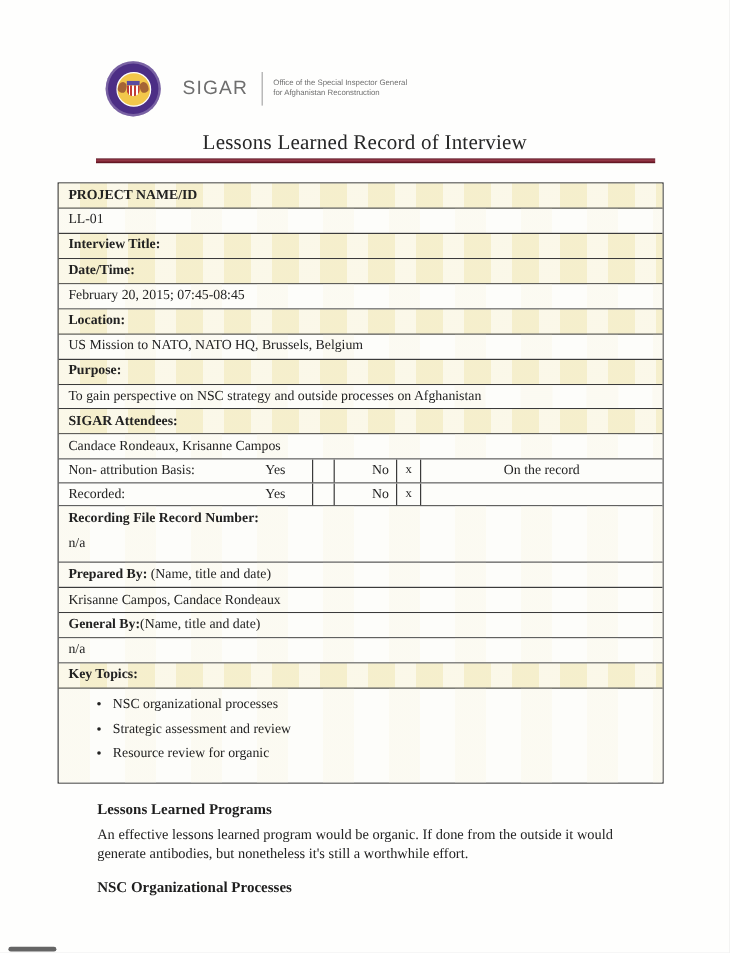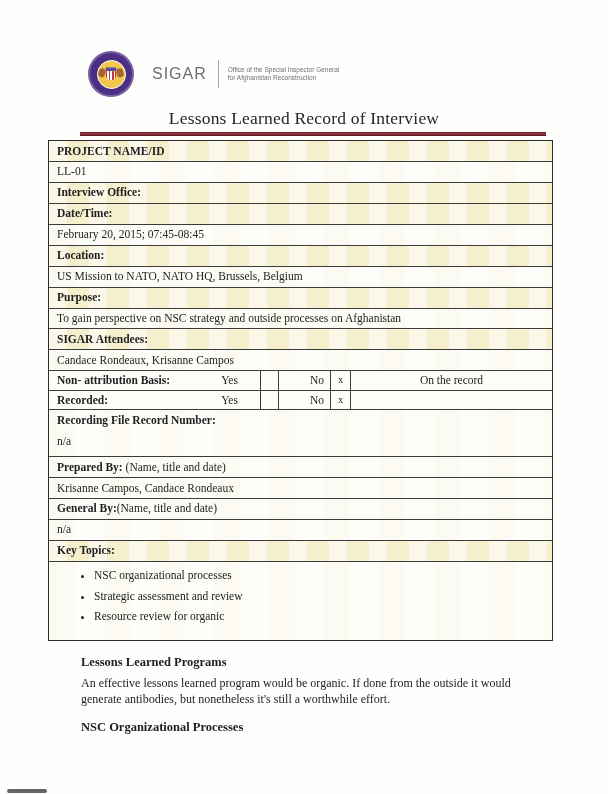--- a/index.html
+++ b/index.html
@@ -71,21 +71,21 @@
     letter-spacing:.2px;
   }
   .title-rule {
     height:4px;
     margin:3px 62px 0 80px;
     background:linear-gradient(to bottom,#56101e 0%,#9a3d4c 35%,#7a2130 70%,#4f0e1a 100%);
   }
 
   
   .form-table {
-    margin:4px 55px 0 48px;
+    margin:16px 55px 0 48px;
     width:505px;
     border:1.5px solid #2c2c2c;
     border-top:1px solid #2c2c2c;
     font-size:11.5px;
   }
   .row {
     border-bottom:1px solid #3b3b3b;
     padding:2.5px 8px;
     line-height:1.3;
     background:
@@ -104,21 +104,21 @@
   .tall-cell { min-height:47px; }
   .recording-na { margin-top:6px; }
 
   .flex-row {
     display:flex; align-items:stretch;
     border-bottom:1px solid #3b3b3b;
     background:#fdfdfa;
     line-height:1.25;
   }
   .flex-row > div { padding:2px 6px; }
-  .fc-label { width:150px; font-weight:bold; padding-left:8px !important; }
+  .fc-label { width:150px; font-weight:normal; padding-left:8px !important; }
   .fc-yes   { width:62px; text-align:center; border-right:1px solid #3b3b3b; }
   .fc-blank { width:18px; border-right:1px solid #3b3b3b; }
   .fc-no    { width:52px; text-align:right; border-right:1px solid #3b3b3b; }
   .fc-mark  { width:20px; text-align:center; border-right:1px solid #3b3b3b; font-size:10.5px; }
   .fc-note  { flex:1;text-align:center; }
 
   .topics-cell { min-height:58px; padding-bottom:10px; }
   .topics-cell ul {
     list-style:disc;
     padding-left:37px;
@@ -166,21 +166,21 @@
   </div>
 
   <div class="doc-title">Lessons Learned Record of Interview</div>
   <div class="title-rule"></div>
 
   <div class="form-table">
 
     <div class="row hdr">PROJECT NAME/ID</div>
     <div class="row">LL-01</div>
 
-    <div class="row hdr">Interview Office:</div>
+    <div class="row hdr">Interview Title:</div>
 
     <div class="row hdr">Date/Time:</div>
     <div class="row">February 20, 2015; 07:45-08:45</div>
 
     <div class="row hdr">Location:</div>
     <div class="row">US Mission to NATO, NATO HQ, Brussels, Belgium</div>
 
     <div class="row hdr">Purpose:</div>
     <div class="row">To gain perspective on NSC strategy and outside processes on Afghanistan</div>
 

